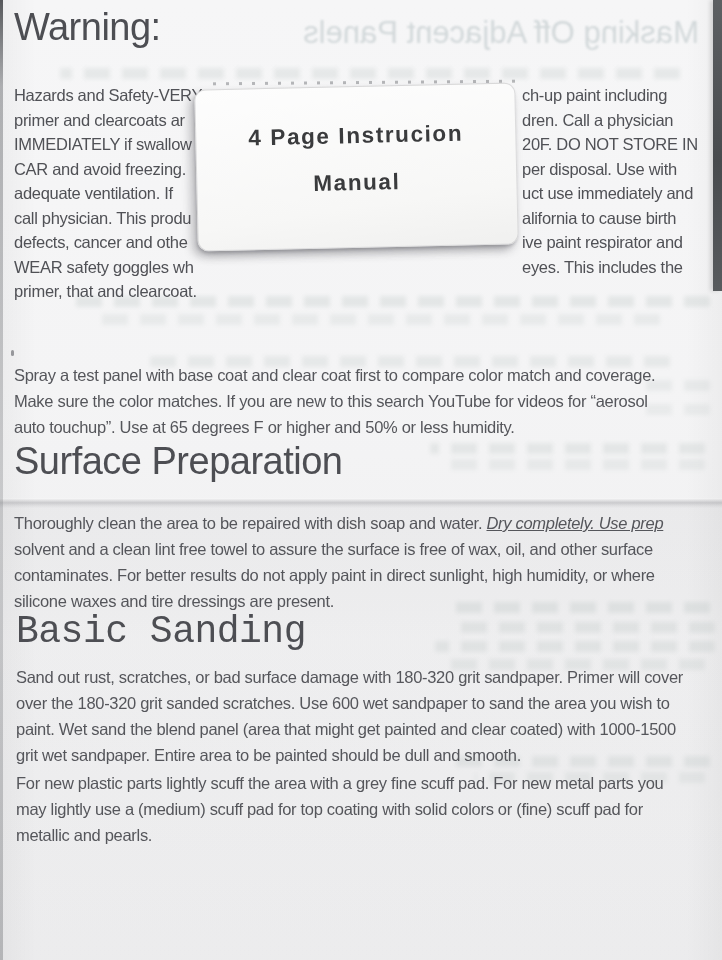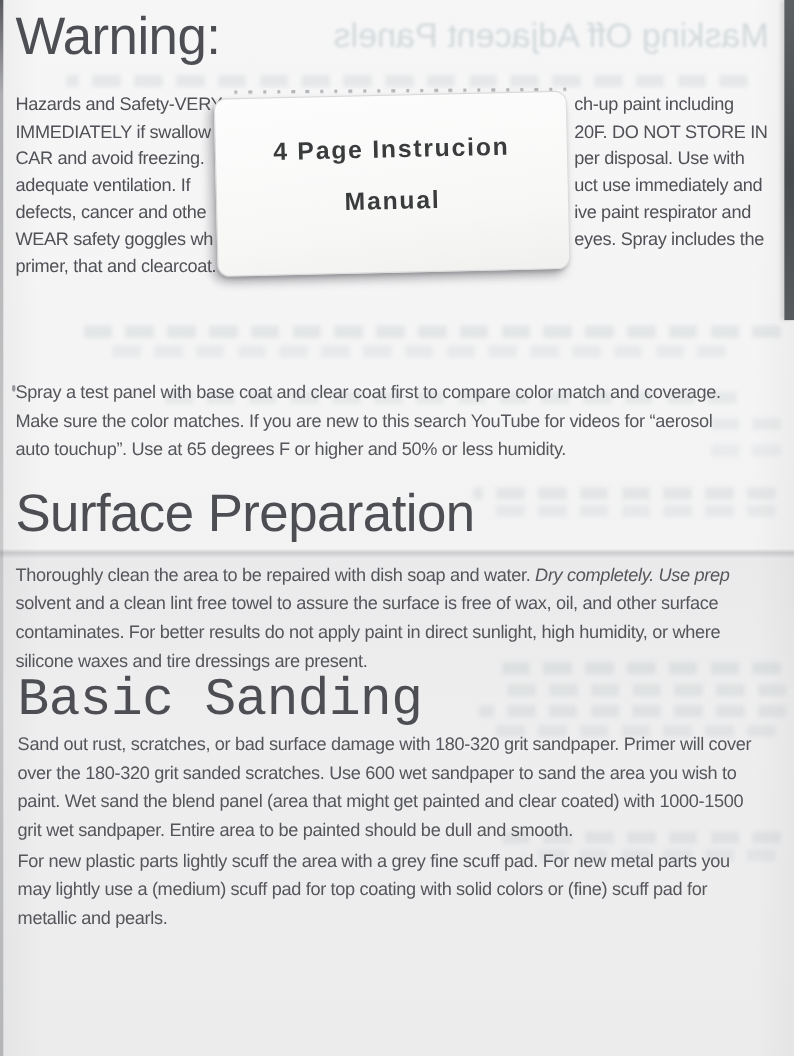--- a/index.html
+++ b/index.html
@@ -12,30 +12,30 @@
     background:linear-gradient(90deg,rgba(0,0,0,0.035),rgba(0,0,0,0) 5%,rgba(0,0,0,0) 95%,rgba(0,0,0,0.03));}
   .edge-left{position:absolute;left:0;top:0;width:3px;height:960px;
     background:linear-gradient(180deg,rgba(60,62,66,0.85),rgba(110,112,116,0.5) 9%,rgba(135,137,141,0.32) 55%,rgba(115,117,121,0.42));}
   .edge-right{position:absolute;left:713px;top:0;width:9px;height:291px;
     background:linear-gradient(180deg,#5d6063,#484b4e 55%,#585b5e);box-shadow:-3px 0 4px rgba(0,0,0,0.12);}
   .lower-sheet{position:absolute;left:0;top:503px;right:0;bottom:0;pointer-events:none;
     background:linear-gradient(180deg,rgba(160,160,165,0.10),rgba(160,160,165,0.04) 30%,rgba(150,150,155,0.08));}
   .seam{position:absolute;left:0;top:498px;width:722px;height:10px;
     background:linear-gradient(180deg,rgba(255,255,255,0.55),rgba(120,120,126,0.30) 45%,rgba(120,120,126,0.12) 72%,rgba(120,120,126,0));}
   .heading{
-    position:absolute;left:14px;font-size:48px;line-height:1.15;font-weight:400;
+    position:absolute;left:14px;font-size:38px;line-height:1.15;font-weight:400;
     color:#4d4e53;letter-spacing:-0.5px;white-space:nowrap;
   }
   .hazards{position:absolute;left:14px;top:86px;width:694px;}
   .hz-line{position:relative;height:24.5px;white-space:nowrap;font-size:16.5px;
     letter-spacing:-0.3px;color:#505156;}
   .hz-right{position:absolute;left:508px;top:0;}
   .para{position:absolute;left:14px;width:696px;}
   .pline{height:26px;white-space:nowrap;font-size:16.5px;letter-spacing:-0.3px;color:#55565b;}
-  .it{font-style:italic;}
+  .it{font-style:italic;text-decoration:underline;}
   .sticker{
     position:absolute;left:196px;top:86px;width:319px;height:160px;border-radius:11px;
     background:linear-gradient(173deg,#fdfdfd,#f7f7f6 70%,#f0f0ef);
     border:1px solid rgba(195,195,197,0.55);
     box-shadow:-6px 5px 8px rgba(70,70,76,0.28),-1px 2px 3px rgba(70,70,76,0.22),0 9px 12px -6px rgba(70,70,76,0.28);
     transform:rotate(-1.3deg);text-align:center;z-index:5;
   }
   .sticker-line1{margin-top:36px;font-size:22.5px;font-weight:bold;letter-spacing:1.6px;color:#3a3b3d;}
   .sticker-line2{margin-top:21px;font-size:22.5px;font-weight:bold;letter-spacing:1.6px;color:#3a3b3d;}
   .perforation{position:absolute;left:213px;top:81px;width:302px;height:3px;z-index:4;
@@ -75,53 +75,61 @@
   <div class="ghost-line" style="left:475px;top:772px;width:230px;opacity:.4;"></div>
 
   <div class="heading" style="top:6px;">Warning:</div>
 
   <div class="hazards">
     <div class="hz-line">
       <span class="hz-left">Hazards and Safety-VERY</span>
       <span class="hz-right">ch-up paint including</span>
     </div>
     <div class="hz-line">
+      <span class="hz-left">primer and clearcoats ar</span>
+      <span class="hz-right">dren. Call a physician</span>
+    </div>
+    <div class="hz-line">
       <span class="hz-left">IMMEDIATELY if swallow</span>
       <span class="hz-right">20F. DO NOT STORE IN</span>
     </div>
     <div class="hz-line">
       <span class="hz-left">CAR and avoid freezing.</span>
       <span class="hz-right">per disposal. Use with</span>
     </div>
     <div class="hz-line">
       <span class="hz-left">adequate ventilation. If</span>
       <span class="hz-right">uct use immediately and</span>
     </div>
     <div class="hz-line">
+      <span class="hz-left">call physician. This produ</span>
+      <span class="hz-right">alifornia to cause birth</span>
+    </div>
+    <div class="hz-line">
       <span class="hz-left">defects, cancer and othe</span>
       <span class="hz-right">ive paint respirator and</span>
     </div>
     <div class="hz-line">
       <span class="hz-left">WEAR safety goggles wh</span>
-      <span class="hz-right">eyes. Spray includes the</span>
+      <span class="hz-right">eyes. This includes the</span>
     </div>
     <div class="hz-line">
       <span class="hz-left">primer, that and clearcoat.</span>
       <span class="hz-right"></span>
     </div>
   </div>
 
   <div class="perforation"></div>
   <div class="sticker">
     <div class="sticker-line1">4 Page Instrucion</div>
     <div class="sticker-line2">Manual</div>
   </div>
 
   <div class="stray-mark"></div>
-  <div class="para" style="top:348px;">
+  <div class="para" style="top:366px;">
     <div class="pline">Spray a test panel with base coat and clear coat first to compare color match and coverage.</div>
     <div class="pline">Make sure the color matches.  If you are new to this search YouTube for videos for “aerosol</div>
     <div class="pline">auto touchup”.  Use at 65 degrees F or higher and 50% or less humidity.</div>
   </div>
 
   <div class="heading" style="top:440px;">Surface Preparation</div>
   <div class="seam"></div>
   <div class="lower-sheet"></div>
   <div class="para" style="top:514px;">
     <div class="pline">

